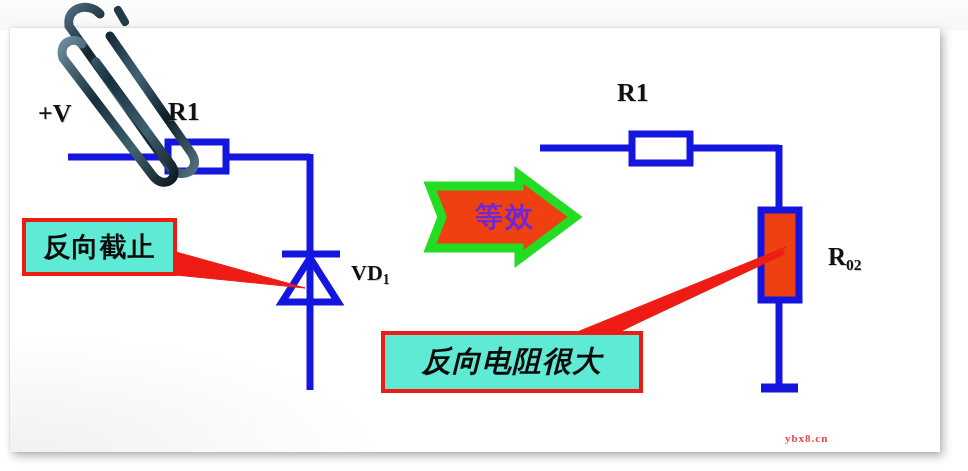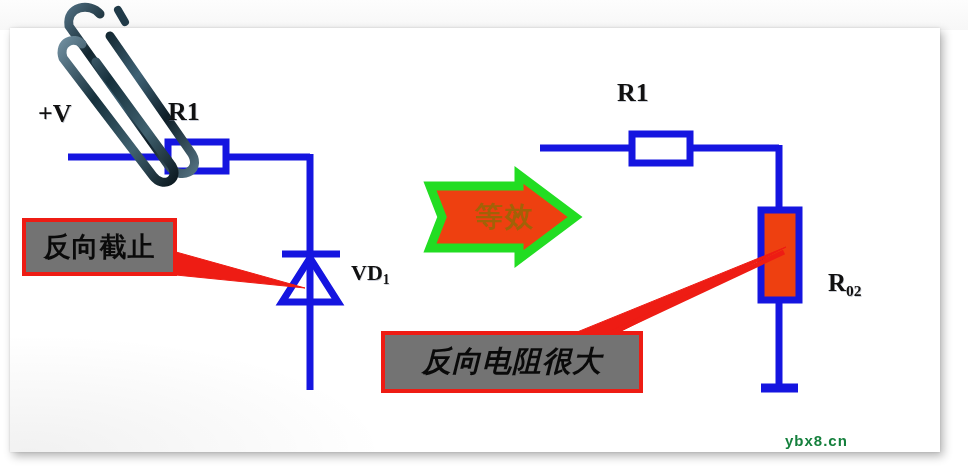--- a/index.html
+++ b/index.html
@@ -59,34 +59,34 @@
     color: #111111;
     font-weight: bold;
     white-space: nowrap;
     line-height: 1;
     text-shadow: 0.6px 0.6px 0 rgba(120,130,150,0.38);
   }
   .lbl-plusv { left: 38px;  top: 101px; font-size: 26px; }
   .lbl-r1l   { left: 168px; top: 99px;  font-size: 26px; }
   .lbl-r1r   { left: 617px; top: 80px;  font-size: 26px; }
   .lbl-vd1   { left: 351px; top: 262px; font-size: 22px; }
-  .lbl-r02   { left: 828px; top: 244px; font-size: 25px; margin-top: 26px; }
+  .lbl-r02   { left: 828px; top: 244px; font-size: 25px; }
   .lbl sub {
     font-size: 0.62em;
     vertical-align: baseline;
     position: relative;
     top: 0.30em;
     font-weight: bold;
   }
 
   
   .callout {
     position: absolute;
     border: 4px solid #ee1c14;
-    background: #737373;
+    background: #5eead4;
     color: #0a0a0a;
     font-family: "DejaVu Sans", "Liberation Sans", sans-serif;
     font-weight: bold;
     display: flex;
     align-items: center;
     justify-content: center;
     letter-spacing: 1px;
     box-sizing: border-box;
     white-space: nowrap;
   }
@@ -104,33 +104,33 @@
 
   
   .arrow-text {
     position: absolute;
     left: 459px; top: 203px;
     width: 92px;
     text-align: center;
     font-family: "DejaVu Sans", "Liberation Sans", sans-serif;
     font-weight: bold;
     font-size: 28px;
-    color: #a16207;
+    color: #6d28d9;
     letter-spacing: 2px;
     line-height: 1;
   }
 
   
   .watermark {
     position: absolute;
     left: 785px; top: 432px;
-    font-family: Liberation Sans, sans-serif;
-    font-size: 15px;
-    font-weight: bold;
-    color: #15803d;
+    font-family: Liberation Serif, serif;
+    font-size: 11px;
+    font-weight: bold;
+    color: #ef4444;
     letter-spacing: 1px;
   }
 </style>
 </head>
 <body>
 
 <div id="stage">
 
   <div class="page-bg-top"></div>
 

